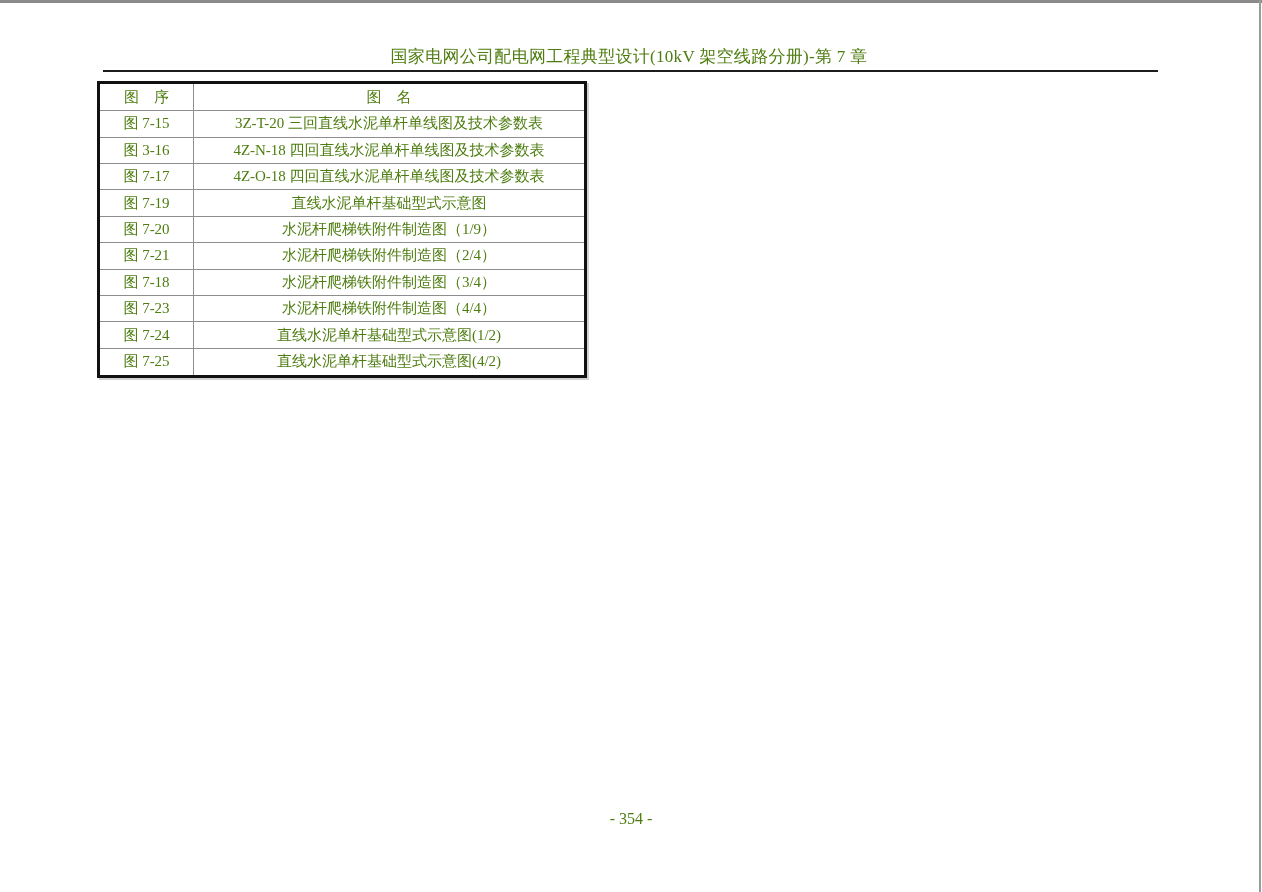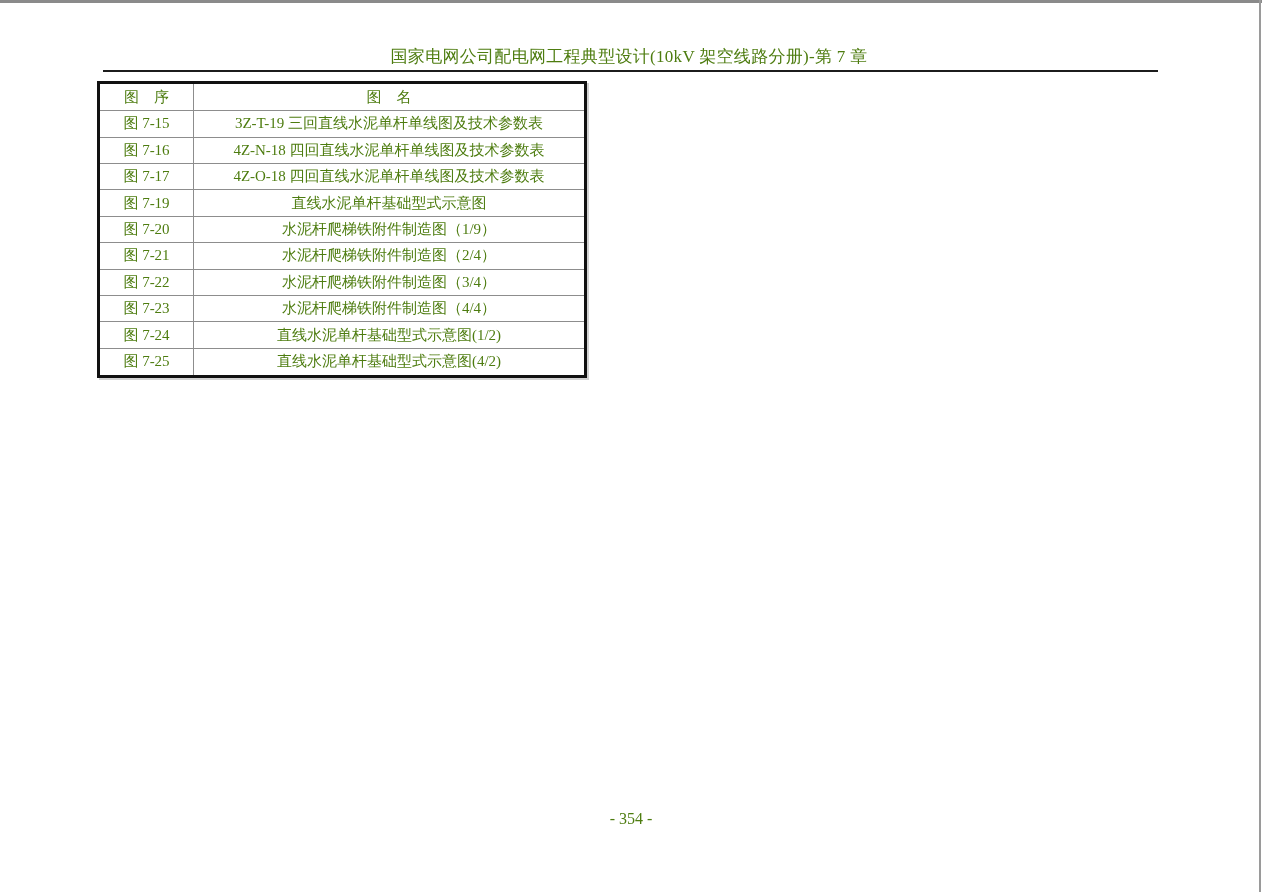--- a/index.html
+++ b/index.html
@@ -85,44 +85,44 @@
       <col style="width:95px">
       <col>
     </colgroup>
     <tbody>
         <tr>
       <th>图　序</th>
       <th>图　名</th>
     </tr>
     <tr>
       <td>图 7-15</td>
-      <td>3Z-T-19 三回直线水泥单杆单线图及技术参数表</td>
+      <td>3Z-T-20 三回直线水泥单杆单线图及技术参数表</td>
     </tr>
     <tr>
-      <td>图 7-16</td>
+      <td>图 3-16</td>
       <td>4Z-N-18 四回直线水泥单杆单线图及技术参数表</td>
     </tr>
     <tr>
       <td>图 7-17</td>
       <td>4Z-O-18 四回直线水泥单杆单线图及技术参数表</td>
     </tr>
     <tr>
       <td>图 7-19</td>
       <td>直线水泥单杆基础型式示意图</td>
     </tr>
     <tr>
       <td>图 7-20</td>
       <td>水泥杆爬梯铁附件制造图（1/9）</td>
     </tr>
     <tr>
       <td>图 7-21</td>
       <td>水泥杆爬梯铁附件制造图（2/4）</td>
     </tr>
     <tr>
-      <td>图 7-22</td>
+      <td>图 7-18</td>
       <td>水泥杆爬梯铁附件制造图（3/4）</td>
     </tr>
     <tr>
       <td>图 7-23</td>
       <td>水泥杆爬梯铁附件制造图（4/4）</td>
     </tr>
     <tr>
       <td>图 7-24</td>
       <td>直线水泥单杆基础型式示意图(1/2)</td>
     </tr>

